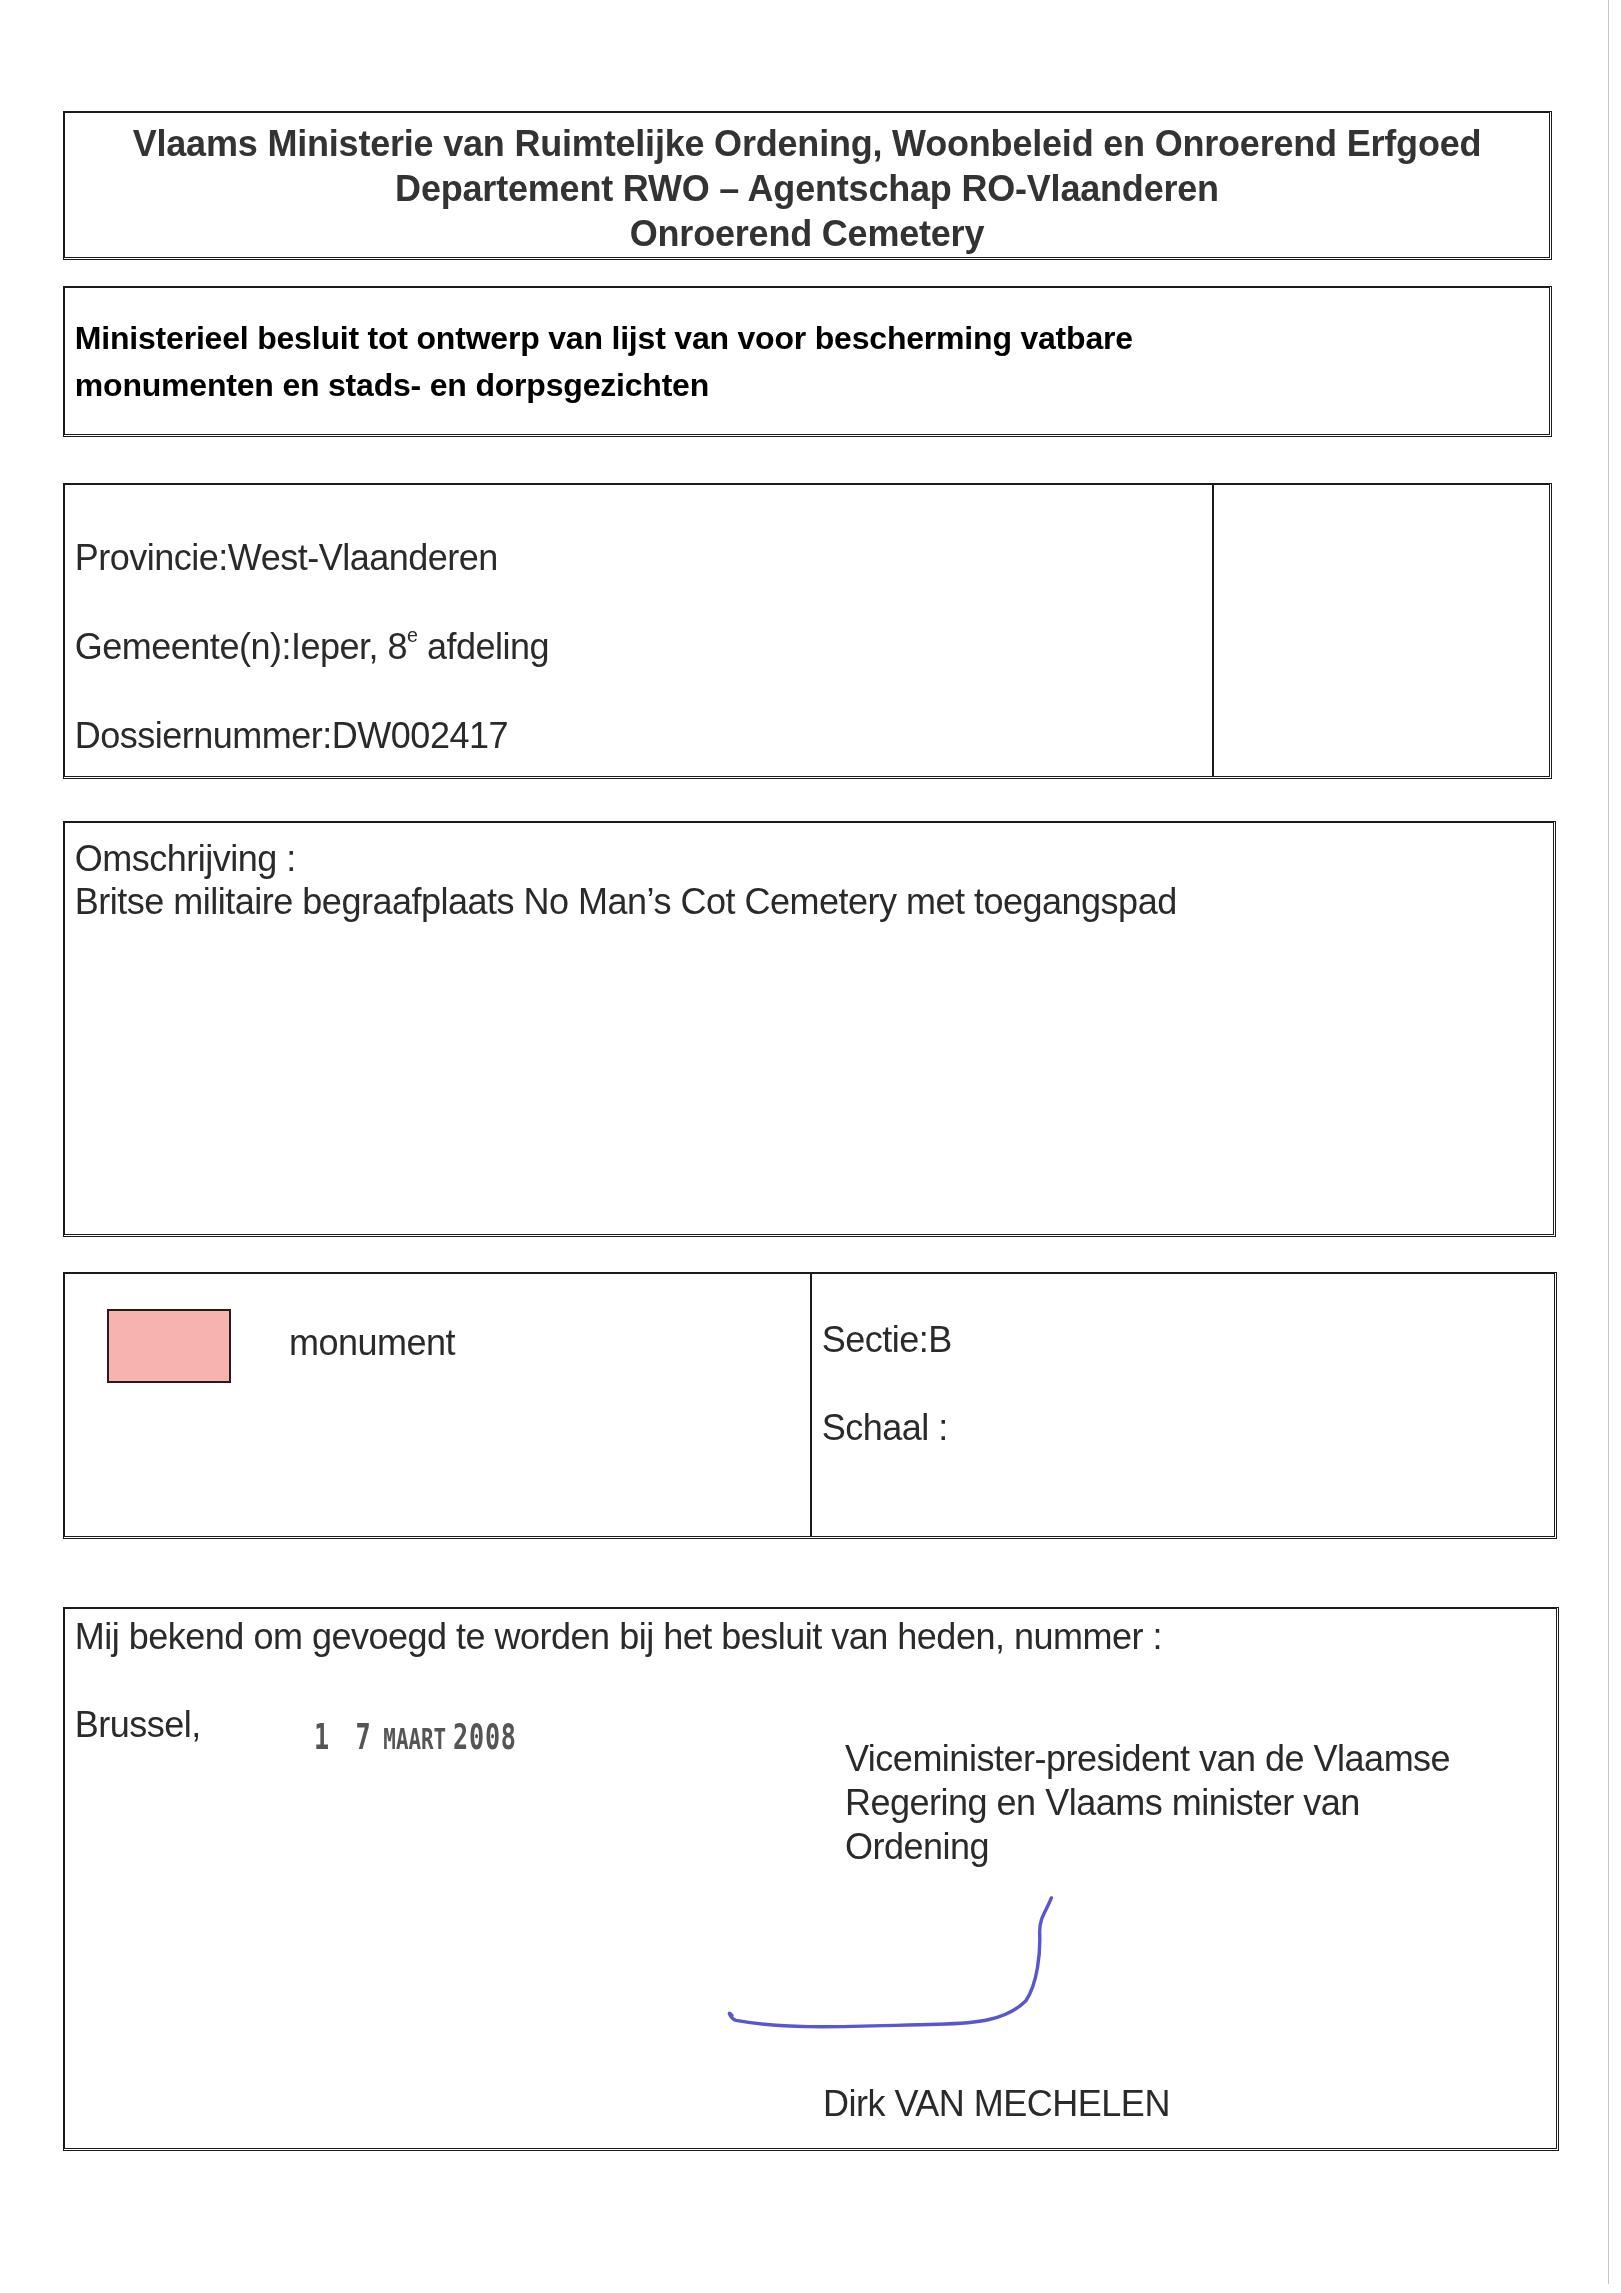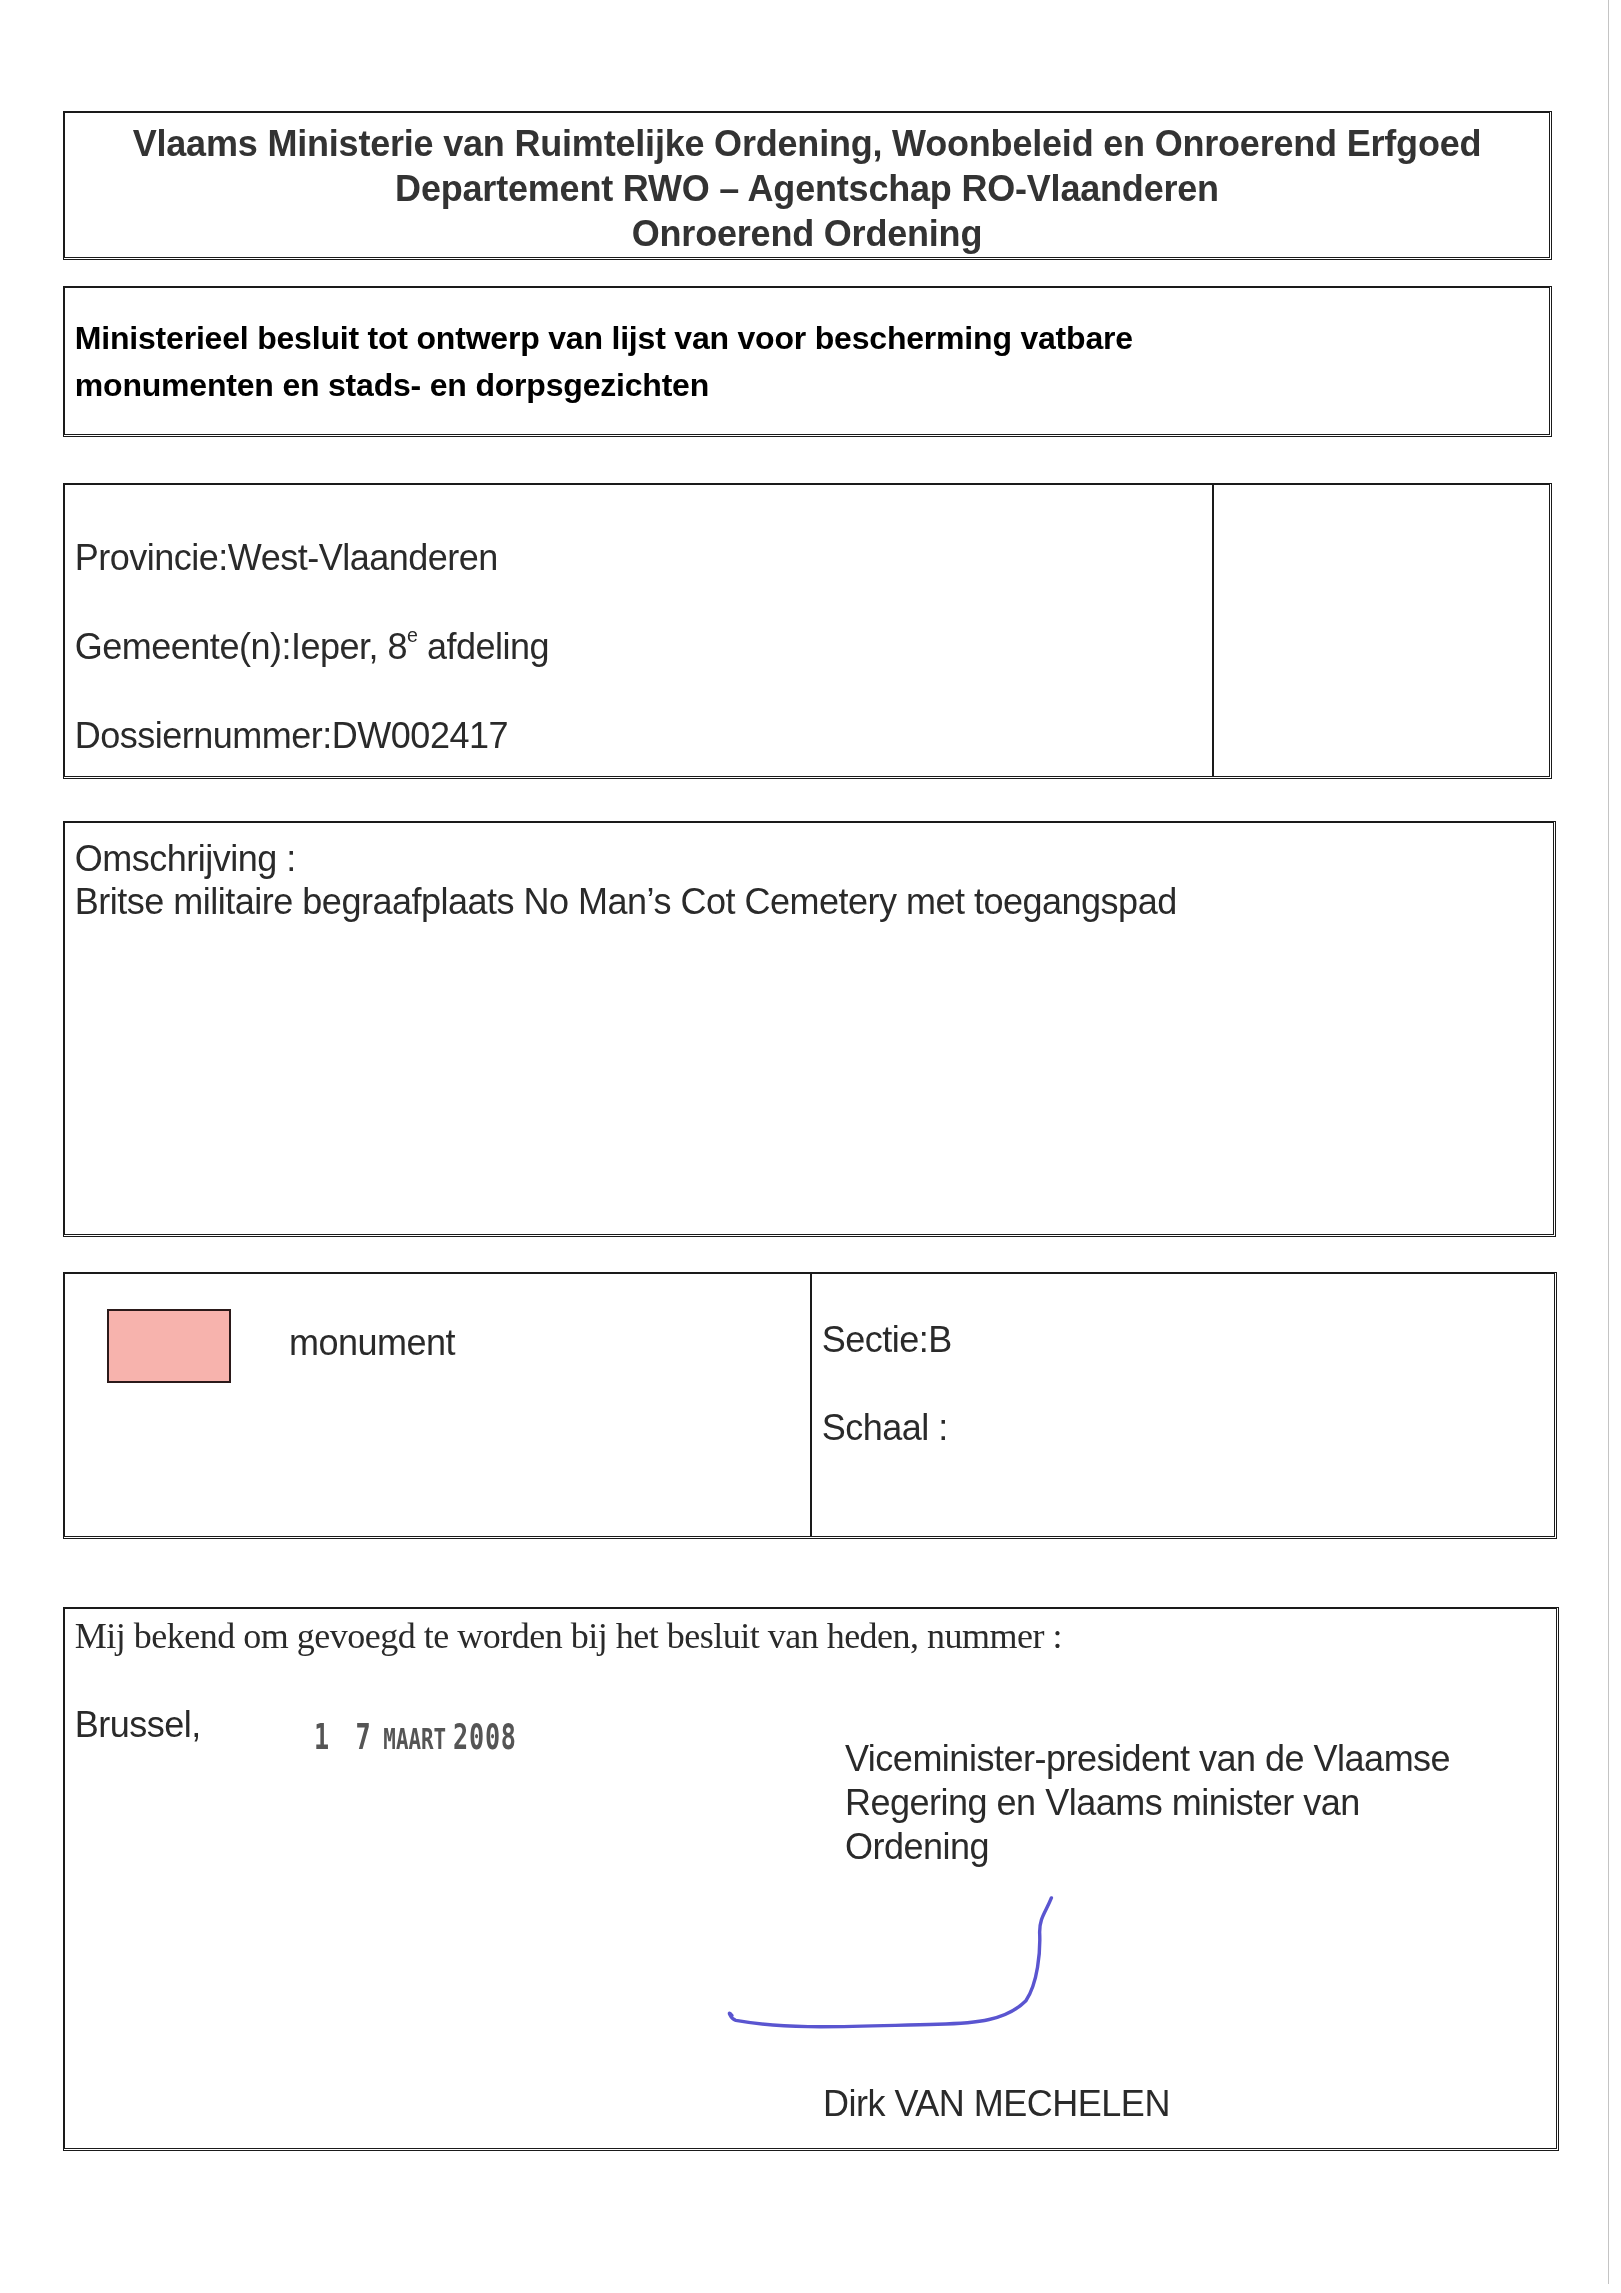--- a/index.html
+++ b/index.html
@@ -28,21 +28,21 @@
     sup { font-size: 19.6px; line-height: 0; position: relative; top: -3.9px; }
     .desc { left: 63px; top: 821px; width: 1493px; height: 416px; padding: 13.7px 9.8px 0 9.8px; }
     .desc .fld { line-height: 43px; }
     .legend { left: 63px; top: 1272px; width: 1494px; height: 267px; display: flex; }
     .legend .left { width: 747px; border-right: 2.9px double #1a1a1a; position: relative; box-sizing: border-box; }
     .legend .swatch { position: absolute; left: 42px; top: 35px; width: 124px; height: 74px; background: #f7b3ad; border: 2.9px solid #2b1a1a; box-sizing: border-box; }
     .legend .lbl { position: absolute; left: 224px; top: 49px; }
     .legend .right { flex: 1; padding: 46px 0 0 9.8px; }
     .legend .right .fld { margin-bottom: 49px; }
     .sign { left: 63px; top: 1607px; width: 1496px; height: 544px; }
-    .sign .intro { position: absolute; left: 9.8px; top: 7.8px; font-family: Liberation Serif, serif; }
+    .sign .intro { position: absolute; left: 9.8px; top: 7.8px; }
     .sign .place { position: absolute; left: 9.8px; top: 96px; }
     .stamp {
       position: absolute; left: 249px; top: 108px;
       font-family: "DejaVu Sans Mono", "Liberation Mono", monospace; color: #555;
       transform: scaleX(0.72); transform-origin: left center; white-space: nowrap;
     }
     .stamp .d { font-size: 35px; font-weight: bold; letter-spacing: 7.8px; }
     .stamp .m { font-size: 29px; font-weight: bold; letter-spacing: 0px; }
     .stamp .y { font-size: 35px; font-weight: bold; letter-spacing: 1px; }
     .sign .title-lines { position: absolute; left: 780px; top: 96px; width: 686px; margin-top: 32px; }
@@ -51,21 +51,21 @@
     .sign .name { position: absolute; left: 758px; top: 475px; }
   </style>
 </head>
 <body>
 
 <div class="scan-edge"></div>
 
 <div class="box hdr">
   <div class="line">Vlaams Ministerie van Ruimtelijke Ordening, Woonbeleid en Onroerend Erfgoed</div>
   <div class="line">Departement RWO – Agentschap RO-Vlaanderen</div>
-  <div class="line">Onroerend Ordening</div>
+  <div class="line">Onroerend Cemetery</div>
 </div>
 
 <div class="box title">
   <div class="t">Ministerieel besluit tot ontwerp van lijst van voor bescherming vatbare</div>
   <div class="t">monumenten en stads- en dorpsgezichten</div>
 </div>
 
 <div class="box meta">
   <div class="left">
     <div class="fld">Provincie:West-Vlaanderen</div>

